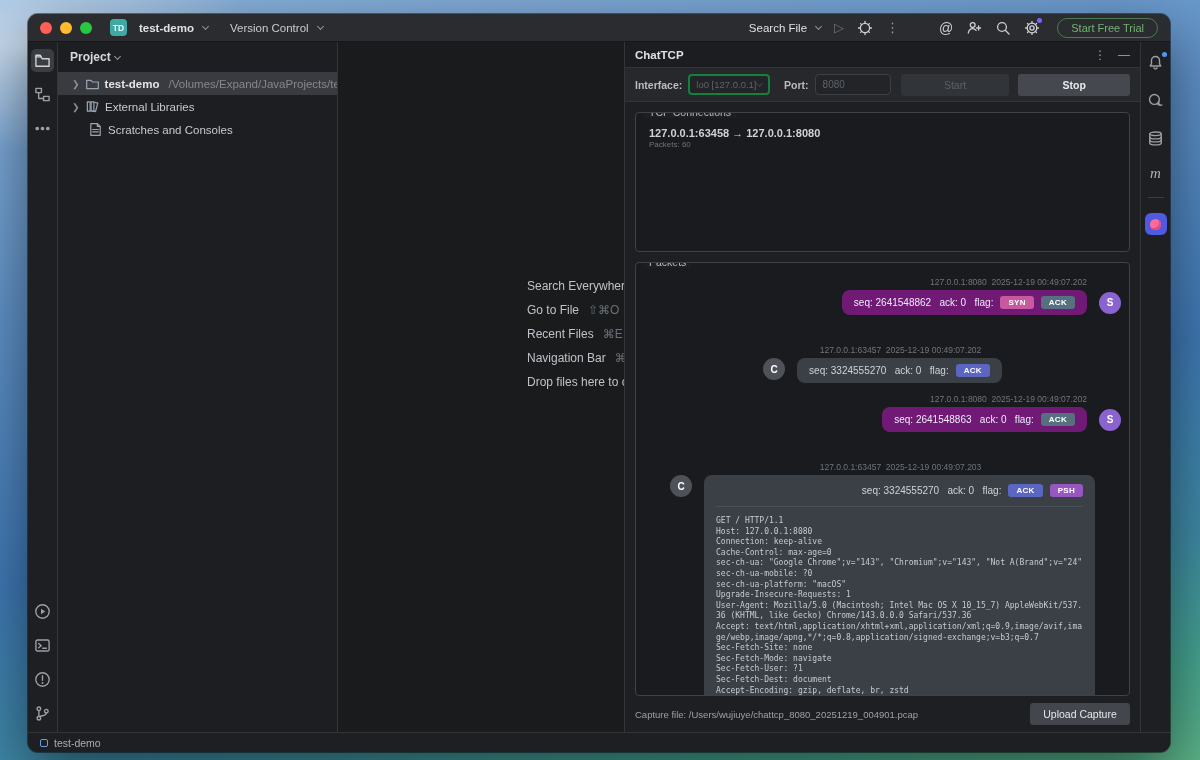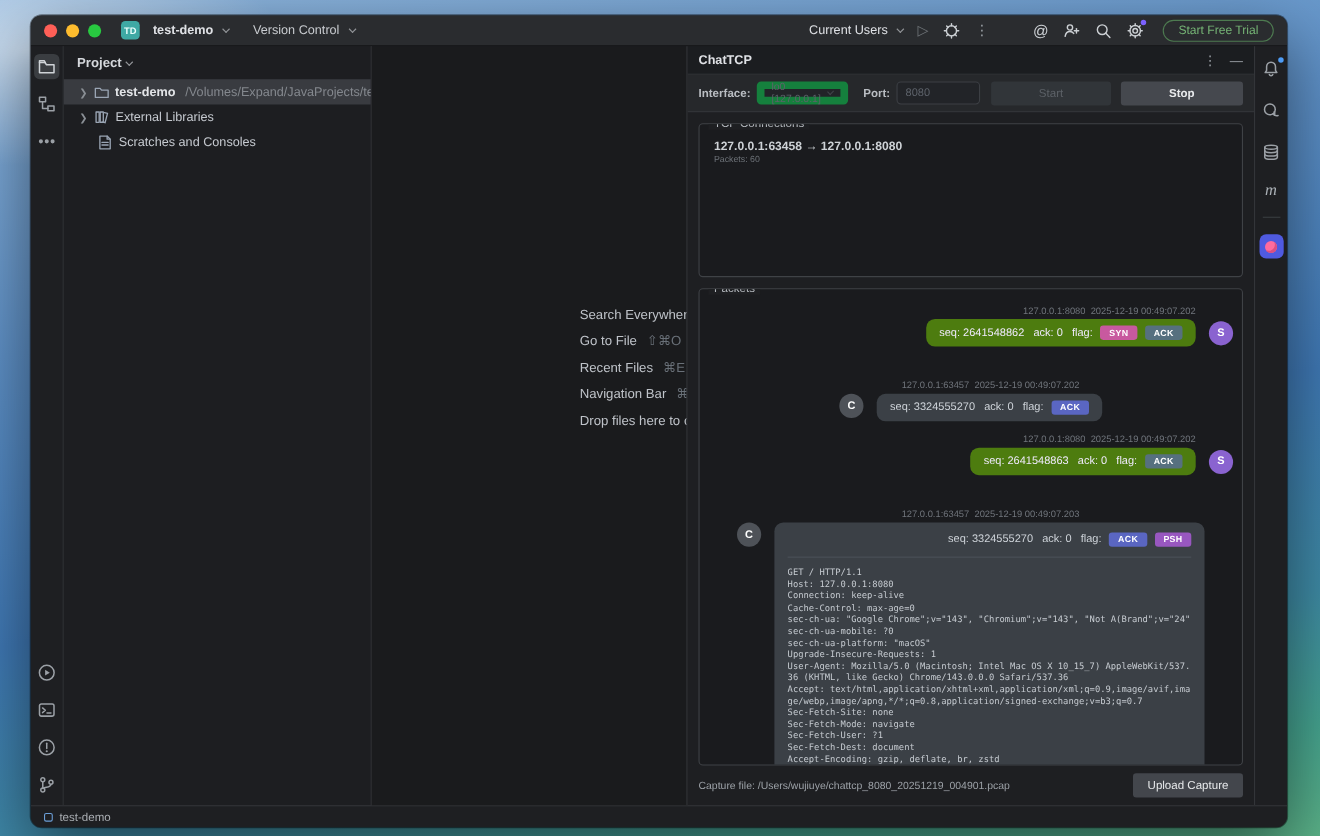--- a/index.html
+++ b/index.html
@@ -67,21 +67,21 @@
   .sc-keys { color:#697078; }
   
   .chatpanel { width:515px; flex:0 0 515px; background:#1e1f22; display:flex; flex-direction:column; min-height:0; }
   .cp-header { height:26px; flex:0 0 26px; background:#1b1d20; border-bottom:1px solid #333539;
     display:flex; align-items:center; padding:0 10px;gap:34px; }
   .cp-title { font-weight:bold; font-size:11.5px; color:#dfe1e5; }
   .cp-header-right { margin-left:auto; display:flex; align-items:center; gap:12px; color:#9da2a8; font-size:12px; }
   .cp-toolbar { height:34px; flex:0 0 34px; background:#26282b; border-bottom:1px solid #333539;
     display:flex; align-items:center; padding:0 10px; gap:6px; font-size:10.5px; color:#b9bdc2; }
   .cp-label { font-weight:bold; }
-  .select-box { width:88px; height:21px; background:#222428; border:7px solid #15803d; border-radius:4px;
+  .select-box { width:88px; height:21px; background:#222428; border:2px solid #15803d; border-radius:4px;
     display:flex; align-items:center; padding:0 6px; color:#5d626a; font-size:9.5px; }
   .select-box .chev { margin-left:auto; opacity:.5; }
   .port-input { width:76px; height:21px; background:#222428; border:1px solid #3c3f44; border-radius:4px;
     color:#5d626a; font-size:10px; padding:0 7px; font-family:"Liberation Sans", sans-serif; }
   .btn { height:22px; border:none; border-radius:3px; font-size:10.5px; font-family:"Liberation Sans", sans-serif; }
   .btn.start { width:119px; background:#313539; color:#5c6167; margin-left:4px; }
   .btn.stop { width:122px; background:#45484e; color:#e8eaec; font-weight:bold; margin-left:3px; }
   .groupbox { position:relative; border:1px solid #3f4246; border-radius:4px; background:#1a1b1e; margin:10px 10px 0; }
   .legend { position:absolute; top:-7px; left:8px; background:#1e1f22; padding:0 5px; font-size:10.5px; color:#b7bbc0; }
   .connbox { height:140px; flex:0 0 140px; padding:10px 2px 2px; overflow:hidden; }
@@ -98,21 +98,21 @@
   .msg.client .stack { align-items:center;margin-top:19px; }
   .meta { font-size:8.5px; color:#70757c; margin-bottom:3px; white-space:pre; }
   .msg.server .meta { margin-right:34px; }
   .msg.client .meta { margin-left:36px; }
   .brow { display:flex; align-items:center; gap:12px; max-width:100%; }
   .avatar { width:22px; height:22px; border-radius:50%; flex:0 0 22px; display:flex; align-items:center;
     justify-content:center; font-size:10px; font-weight:bold; color:#fff; align-self:center; }
   .avatar.s { background:#8a63d0; }
   .avatar.c { background:#4e5258; align-self:flex-start; }
   .bubble { border-radius:8px; padding:6px 12px; font-size:10px; white-space:pre; display:flex; align-items:center; }
-  .bubble.purple { background:#4d7c0f; color:#efeafc; }
+  .bubble.purple { background:#701a75; color:#efeafc; }
   .bubble.gray { background:#3b4046; color:#ced3d9; }
   .badge { display:inline-block; padding:2px 8px; border-radius:3px; font-size:8px; font-weight:bold;
     color:#fff; margin-left:7px; letter-spacing:.3px; }
   .badge.syn { background:#c8599f; }
   .badge.acks { background:#56707f; }
   .badge.ackc { background:#5a66c2; }
   .badge.psh { background:#9857c0; }
   .bigbubble { width:391px; background:#3b4046; border-radius:8px; padding:6px 12px 8px; display:block; }
   .bigbubble .seqrow { display:flex; justify-content:flex-end; align-items:center; font-size:10px;
     color:#ced3d9; padding:3px 0 9px; border-bottom:1px solid #4b5057; white-space:pre; }
@@ -143,21 +143,21 @@
       <span class="proj-badge">TD</span>
       <span class="tb-name">test-demo</span>
       <span class="chev"></span>
     </div>
     <div class="tb-item" style="margin-left:22px;">
       <span>Version Control</span>
       <span class="chev"></span>
     </div>
     <div class="tb-right">
       <div class="tb-item">
-        <span style="color:#dfe1e5;">Current Users</span>
+        <span style="color:#dfe1e5;">Search File</span>
         <span class="chev"></span>
       </div>
       <span class="tb-glyph dim">▷</span>
       <span class="tb-icon dim">
         <svg viewBox="0 0 16 16">
               <circle cx="8" cy="8" r="4.6"></circle>
               <line x1="8" y1="1.5" x2="8" y2="3.4"></line>
               <line x1="8" y1="12.6" x2="8" y2="14.5"></line>
               <line x1="1.5" y1="8" x2="3.4" y2="8"></line>
               <line x1="12.6" y1="8" x2="14.5" y2="8"></line>

